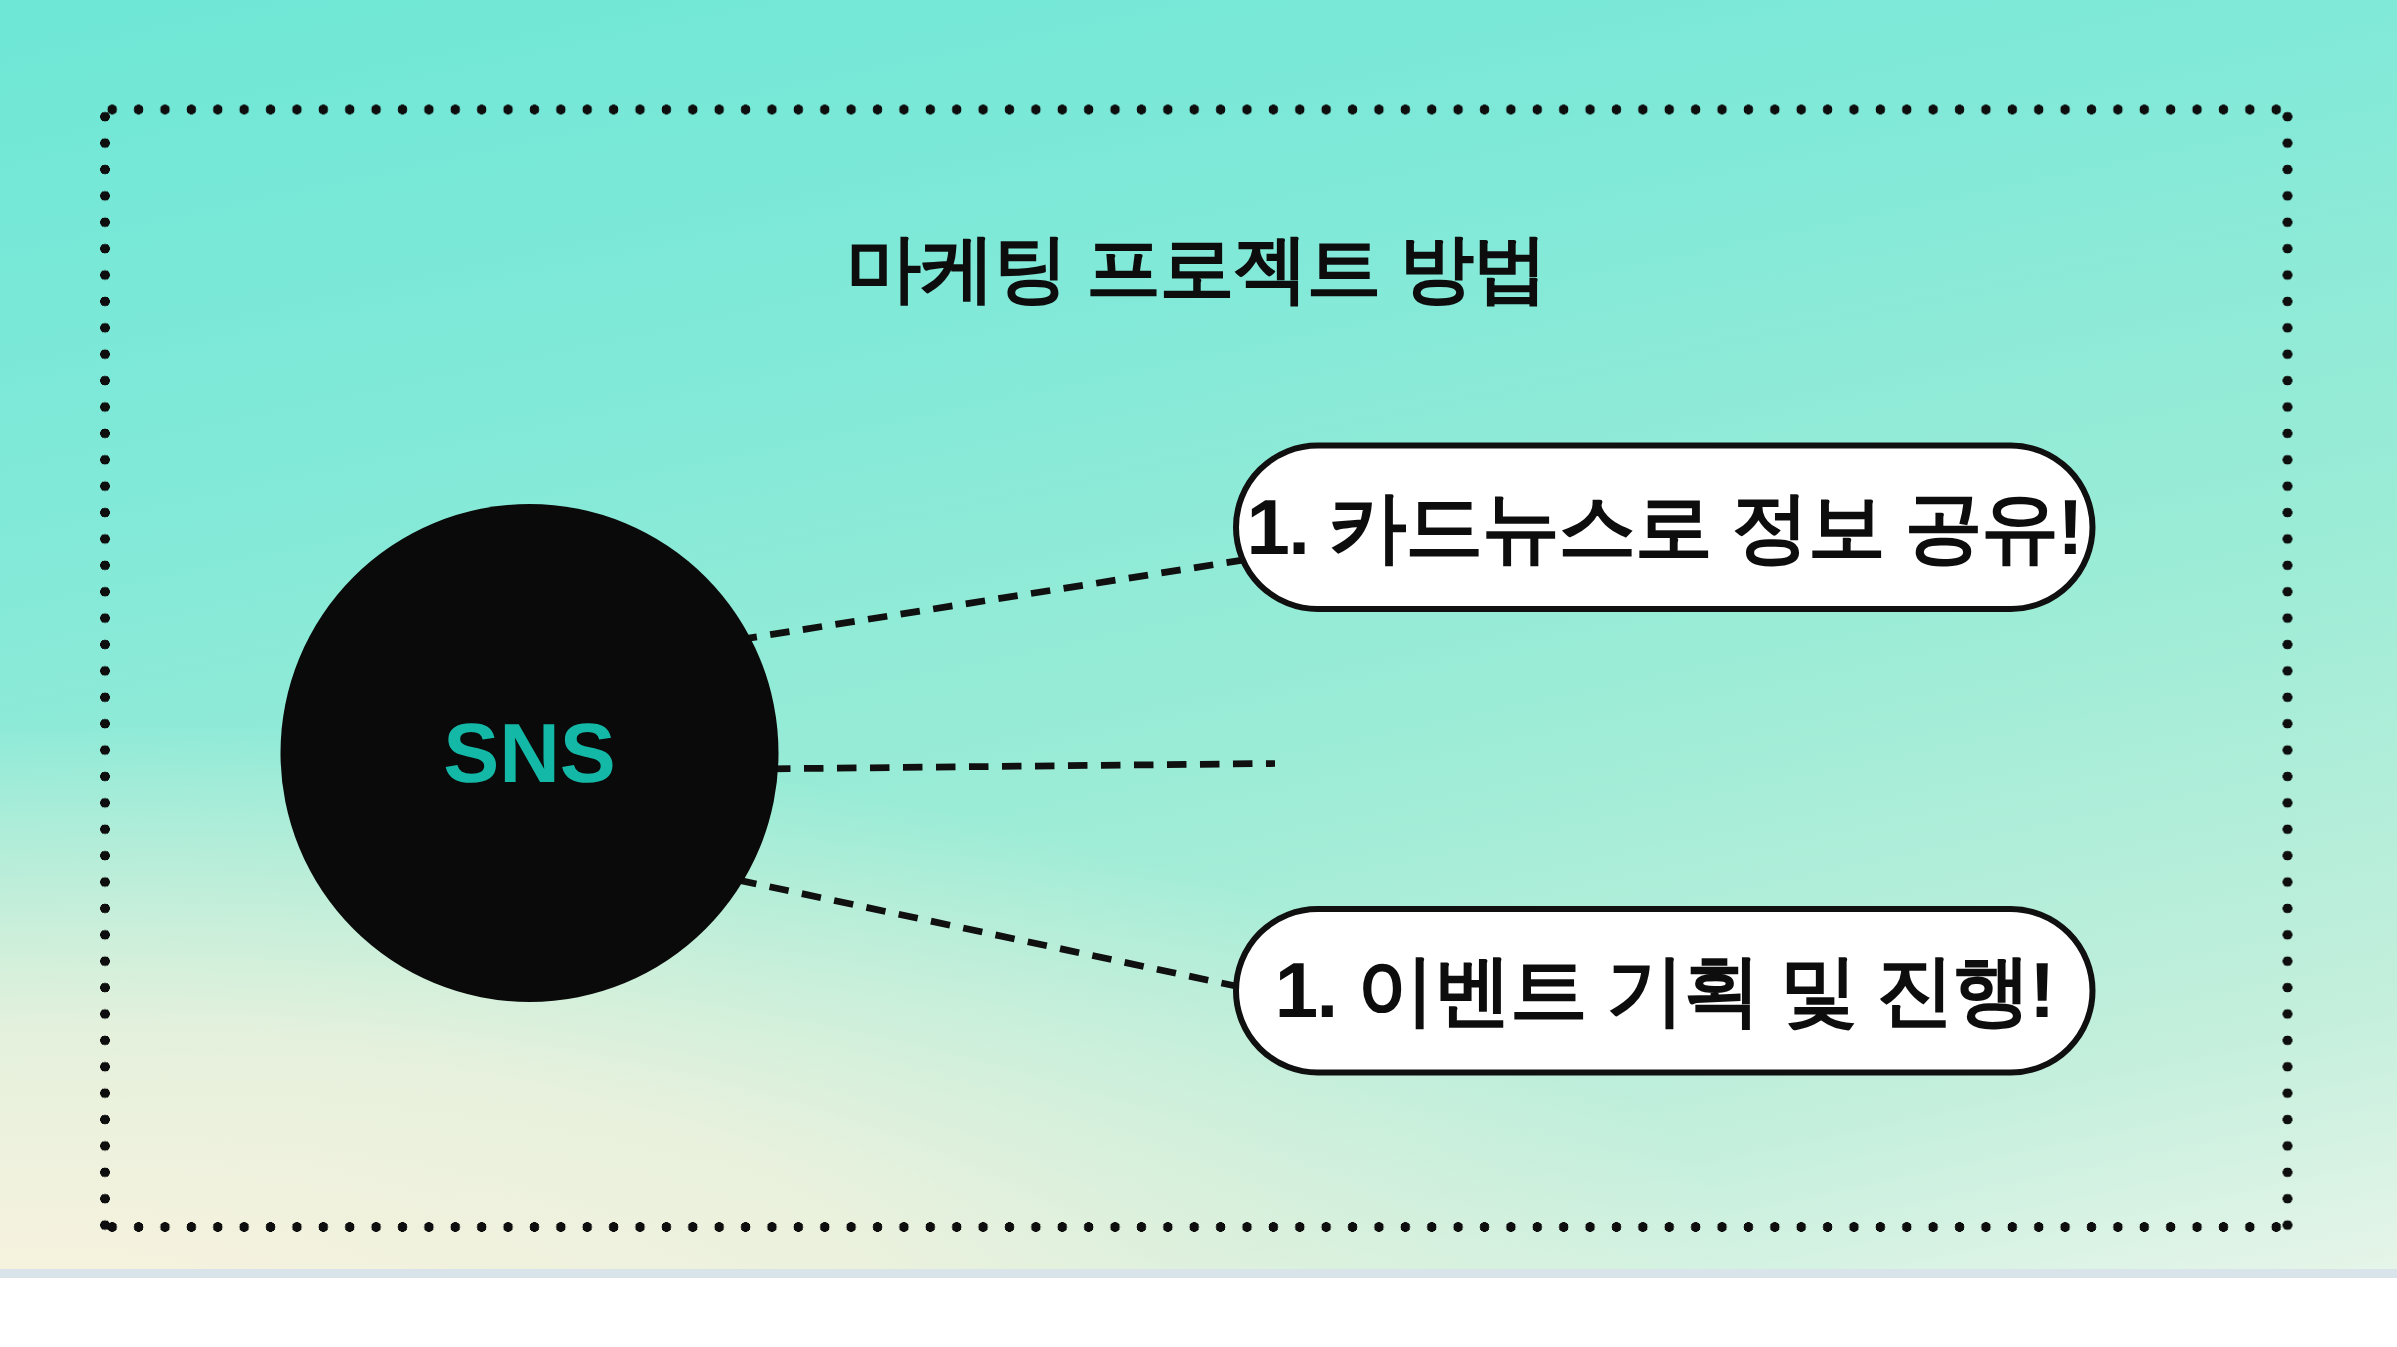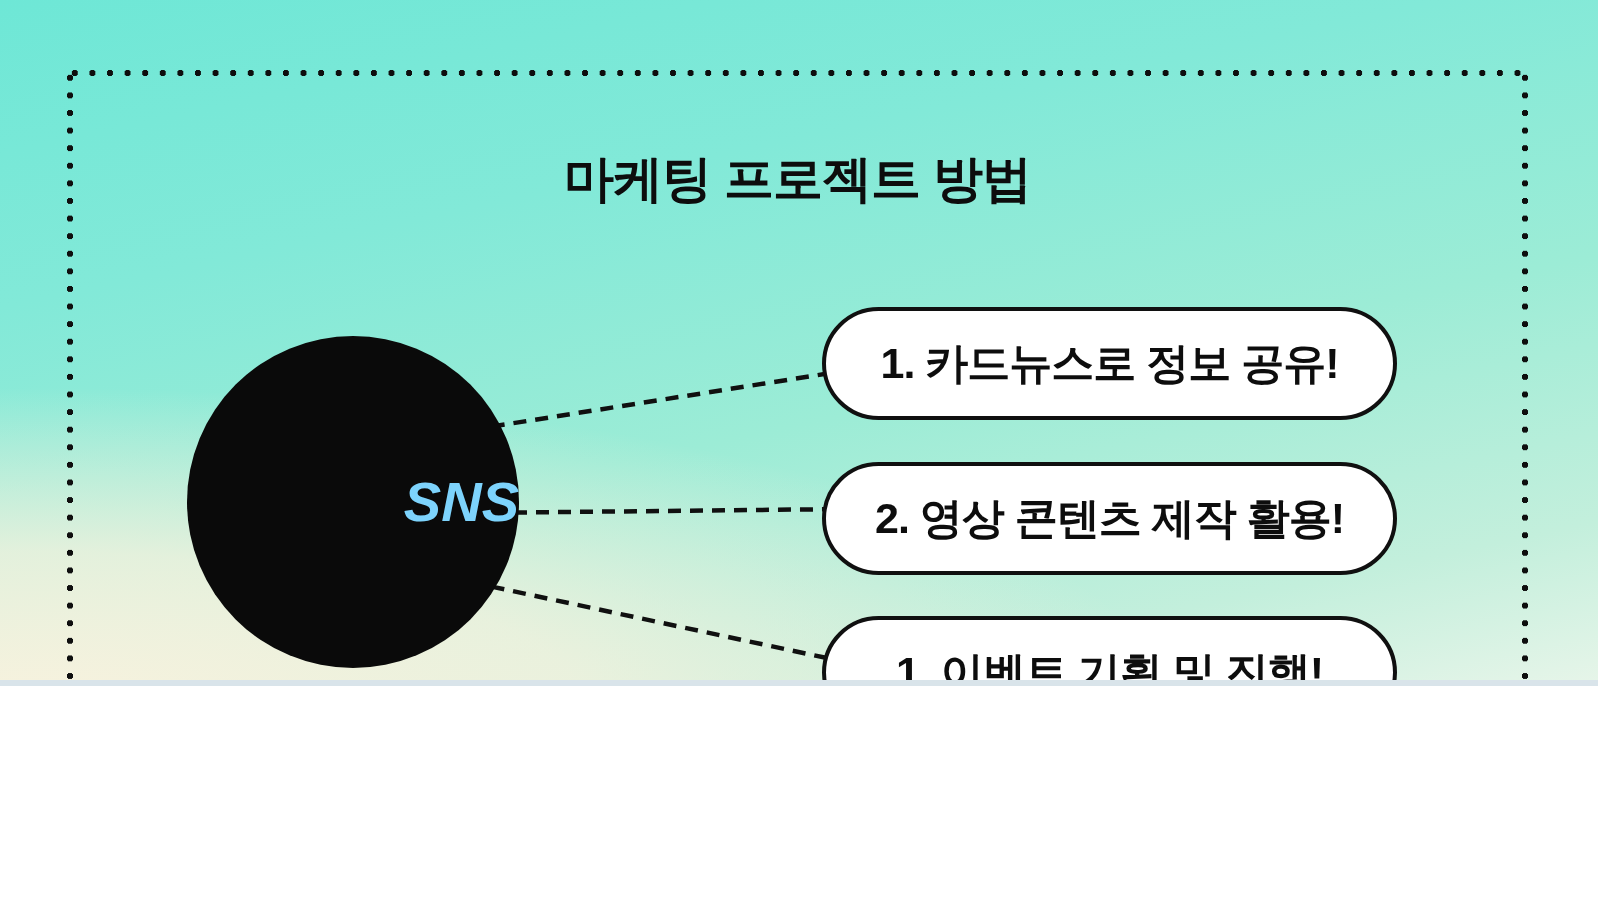--- a/index.html
+++ b/index.html
@@ -6,21 +6,21 @@
     margin: 0;
     padding: 0;
     width: 1598px;
     height: 898px;
     overflow: hidden;
     font-family: "Liberation Sans", "DejaVu Sans", sans-serif;
   }
   .canvas {
     position: relative;
     width: 1598px;
-    height: 686px;
+    height: 852px;
     overflow: hidden;
     background:
       radial-gradient(115% 75% at 2% 103%, #f8f2de 0%, rgba(248,242,222,0.78) 30%, rgba(248,242,222,0) 62%),
       linear-gradient(168deg, #6ee7d6 0%, #82e9d8 30%, #9cecd6 58%, #c3efdc 84%, #e7f5e9 100%);
   }
   .bottom-strip {
     position: absolute;
     left: 0; bottom: 0;
     width: 100%; height: 6px;
     background: #d9e4ea;
@@ -70,49 +70,47 @@
 
   
   .central-node {
     position: absolute;
     left: 187px; top: 336px;
     width: 332px; height: 332px;
     border-radius: 50%;
     background: #0a0a0a;
     display: flex;
     flex-direction: column;
-    align-items: flex-end;
+    align-items: center;
     justify-content: center;
-    color: #7dd3fc;
+    color: #14b8a6;
     font-size: 56px;
     font-weight: 800;
     line-height: 72px;
     text-align: center;
     letter-spacing: 0;
-    font-style: italic;
   }
 
   
   .pill {
     position: absolute;
     left: 822px;
     width: 575px; height: 113px;
     box-sizing: border-box;
     background: #ffffff;
     border: 4.5px solid #101010;
     border-radius: 60px;
     display: flex;
     align-items: center;
     justify-content: center;
-    font-size: 43px;
+    font-size: 52px;
     font-weight: 600;
     color: #0d0d0d;
     letter-spacing: -1px;
     white-space: nowrap;
-    margin-top: 12px;
   }
   .pill-1 { top: 295px; }
   .pill-2 { top: 450px; }
   .pill-3 { top: 604px; }
 </style>
 </head>
 <body>
 
 <div class="canvas">
 
@@ -131,22 +129,19 @@
     <line x1="470" y1="582" x2="855" y2="664" stroke="#101010" stroke-width="4.5" stroke-dasharray="13 9"></line>
   </svg>
 
   <div class="central-node">
     <span>SNS</span>
   </div>
 
   <div class="pill pill-1">
     <span>1. 카드뉴스로 정보 공유!</span>
   </div>
-  <div class="pill pill-2">
-    <span>2. 영상 콘텐츠 제작 활용!</span>
-  </div>
   <div class="pill pill-3">
     <span>1. 이벤트 기획 및 진행!</span>
   </div>
 
   <div class="bottom-strip"></div>
 
 </div>
 
 </body></html>

